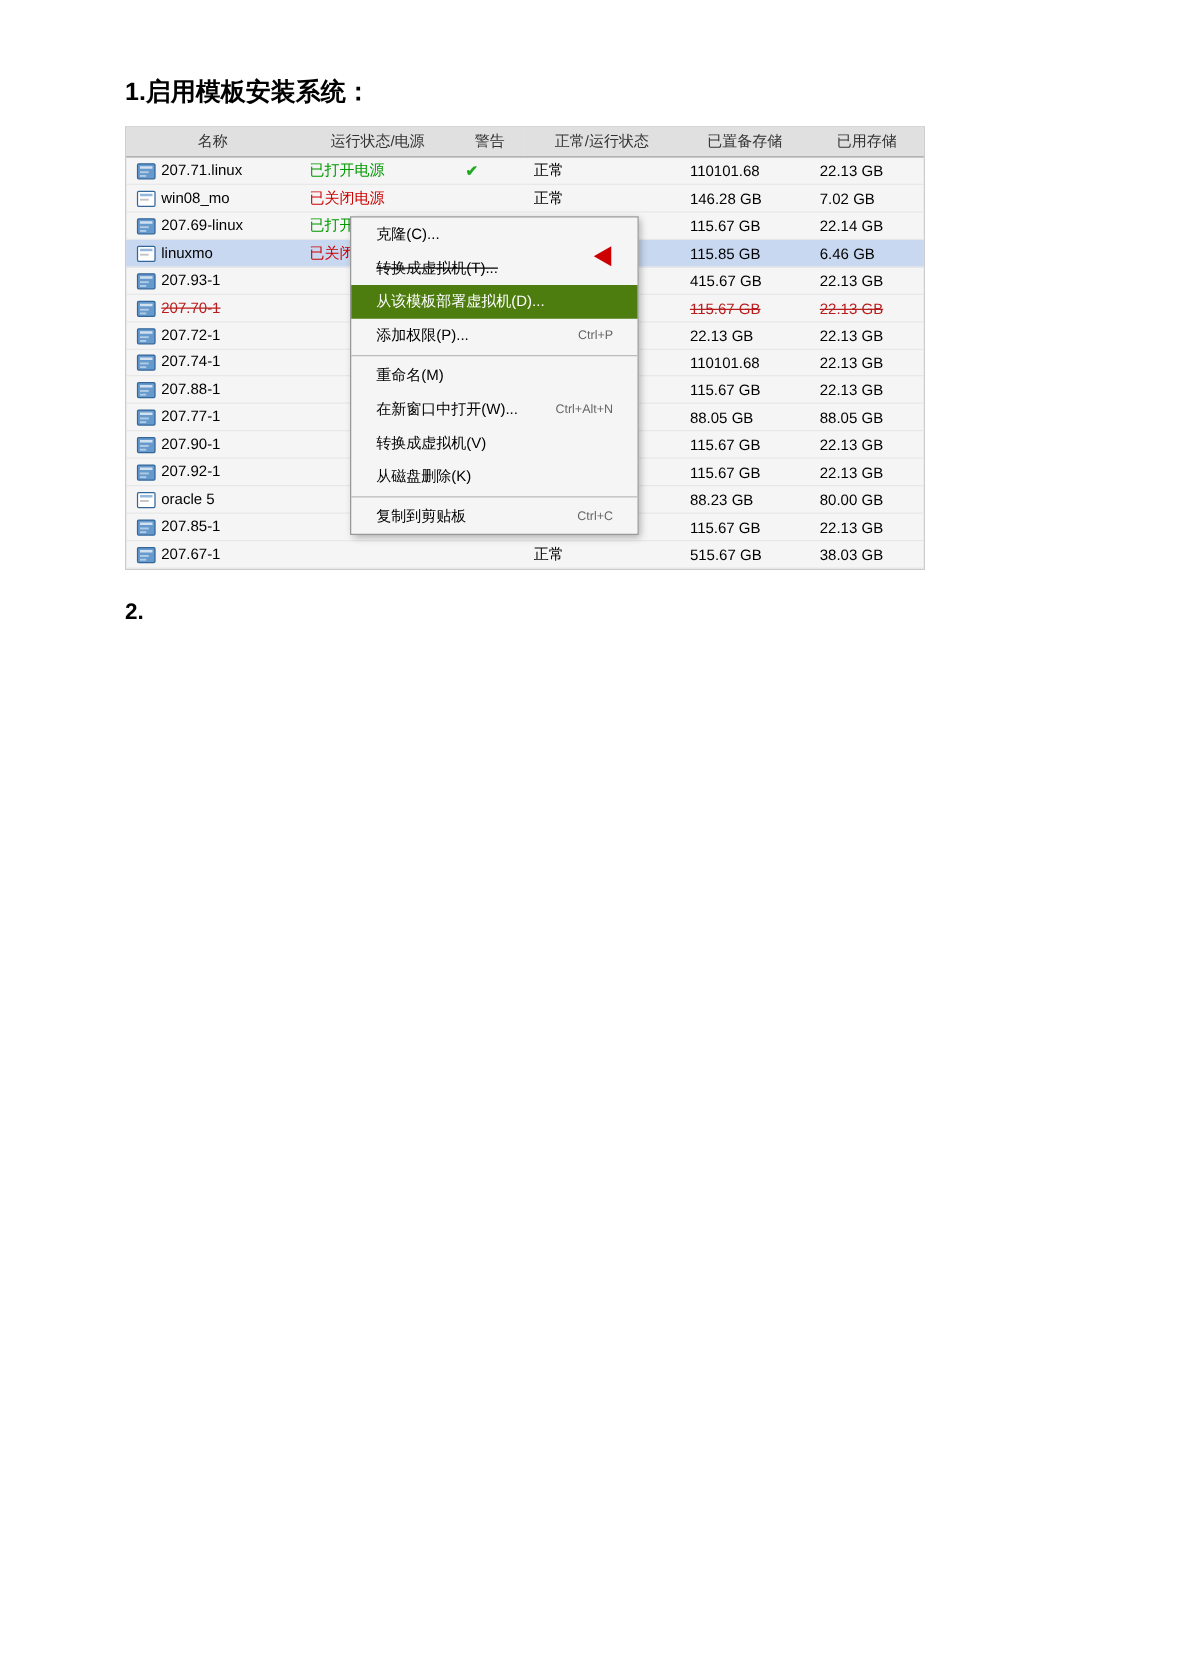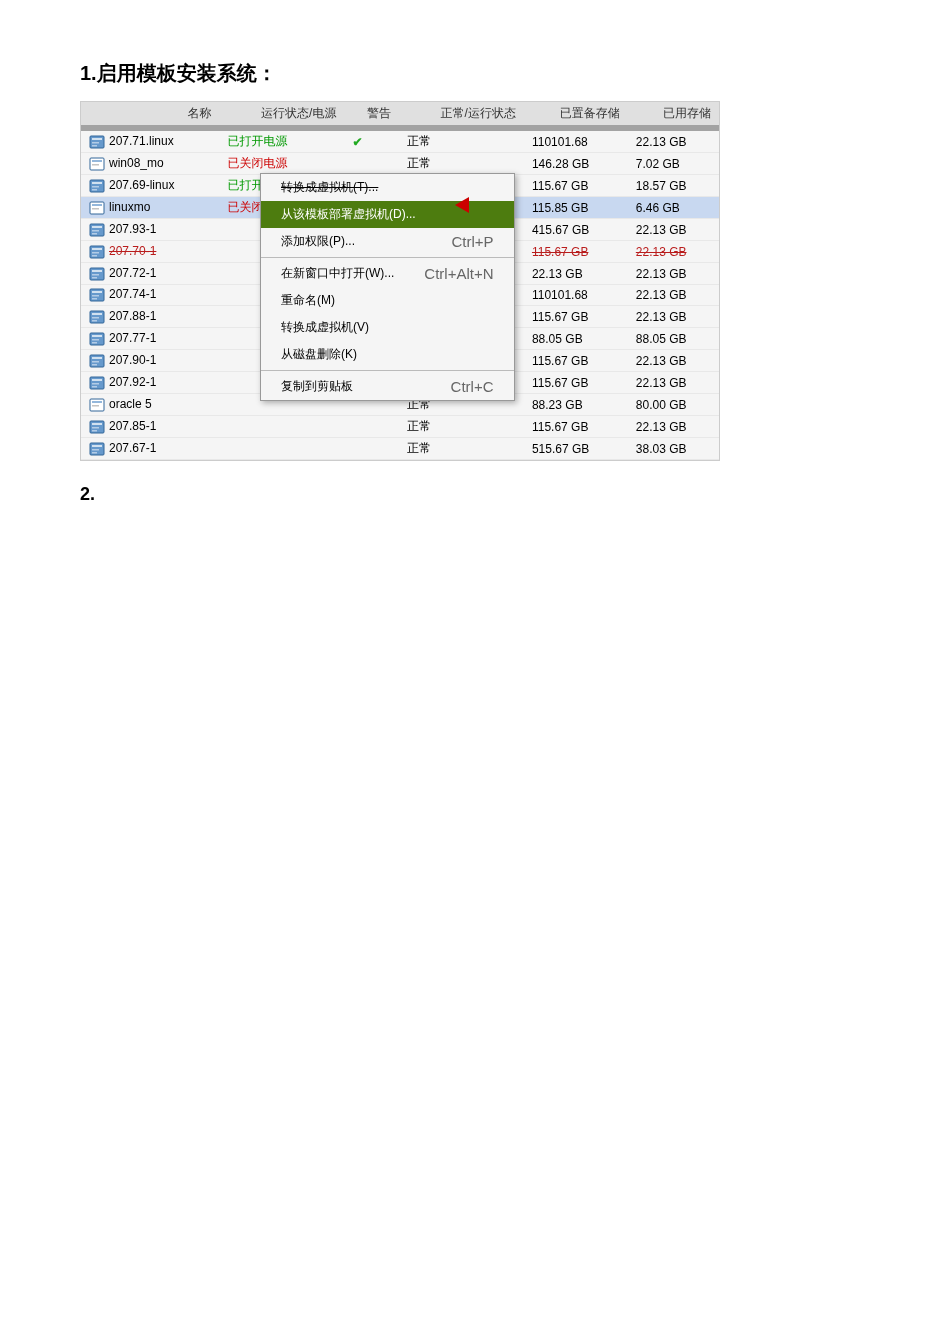--- a/index.html
+++ b/index.html
@@ -5,21 +5,21 @@
     * { margin: 0; padding: 0; box-sizing: border-box; }
     body {
       width: 945px;
       min-height: 1337px;
       background: #fff;
       font-family: "Microsoft YaHei", SimSun, Arial, sans-serif;
       font-size: 13px;
       color: #000;
     }
     .page-container {
-      padding: 60px 80px 60px 80px;
+      padding: 60px 80px 60px 100px;
     }
     .section-title {
       font-size: 20px;
       font-weight: bold;
       margin-bottom: 14px;
       color: #000;
     }
     .section-number {
       margin-top: 24px;
       font-size: 18px;
@@ -37,22 +37,22 @@
     .vm-table {
       width: 100%;
       border-collapse: collapse;
       font-size: 12px;
     }
     .vm-table thead tr {
       background: #e0e0e0;
     }
     .vm-table th {
       padding: 3px 8px;
-      text-align: right;
-      border-bottom: 6px solid #a3a3a3;
+      text-align: center;
+      border-bottom: 1px solid #a3a3a3;
       font-weight: normal;
       color: #333;
       white-space: nowrap;
     }
     .vm-table td {
       padding: 2px 8px;
       white-space: nowrap;
       border-bottom: 1px solid #e8e8e8;
     }
     .vm-table tr.selected {
@@ -87,21 +87,21 @@
       background: #4d7c0f;
       color: #fff;
     }
     .context-menu-separator {
       border-top: 1px solid #bbb;
       margin: 2px 0;
     }
     .shortcut {
       margin-left: 30px;
       color: #666;
-      font-size: 15px;
+      font-size: 10px;
     }
 
     
     .callout-box {
       position: absolute;
       background: #fff;
       border: 2px solid #cc0000;
       padding: 4px 10px;
       font-size: 13px;
       font-weight: bold;
@@ -174,21 +174,21 @@
               <td><span style="display: inline-block; width: 16px; height: 16px; vertical-align: middle; margin-right: 4px;"><svg width="16" height="16" viewBox="0 0 16 16">
                     <rect x="1" y="2" width="14" height="12" rx="1" fill="#6699cc" stroke="#336699" stroke-width="1"></rect>
                     <rect x="3" y="4" width="10" height="2" fill="#fff" opacity="0.7"></rect>
                     <rect x="3" y="8" width="7" height="1.5" fill="#fff" opacity="0.5"></rect>
                     <rect x="3" y="11" width="5" height="1.5" fill="#fff" opacity="0.5"></rect>
                   </svg></span><span>207.69-linux</span></td>
               <td><span style="color:#090;">已打开电源</span></td>
               <td><span style="color:#2a2;font-weight:bold;">✔</span></td>
               <td>正常</td>
               <td>115.67 GB</td>
-              <td>18.57 GB</td>
+              <td>22.14 GB</td>
             </tr>
             <tr class="selected">
               <td><span style="display: inline-block; width: 16px; height: 16px; vertical-align: middle; margin-right: 4px;"><svg width="16" height="16" viewBox="0 0 16 16">
                     <rect x="1" y="2" width="14" height="12" rx="1" fill="#fff" stroke="#336699" stroke-width="1"></rect>
                     <rect x="3" y="4" width="10" height="2" fill="#6699cc" opacity="0.7"></rect>
                     <rect x="3" y="8" width="7" height="1.5" fill="#aaa" opacity="0.7"></rect>
                   </svg></span><span>linuxmo</span></td>
               <td><span style="color:#c00;">已关闭电源</span></td>
               <td><span style="color:#2a2;font-weight:bold;">✔</span></td>
               <td>正常</td>
@@ -336,39 +336,42 @@
               <td>正常</td>
               <td>515.67 GB</td>
               <td>38.03 GB</td>
             </tr>
           </tbody>
       </table>
     </div>
 
     
     <div class="context-menu" id="context-menu">
+    <div class="context-menu-item">
+          <span>克隆(C)...</span>
+        </div>
         <div class="context-menu-item" style="text-decoration: line-through;">
           <span>转换成虚拟机(T)...</span>
         </div>
         <div class="context-menu-item active">
           <span>从该模板部署虚拟机(D)...</span>
         </div>
         <div class="context-menu-item">
           <span>添加权限(P)...</span>
           <span class="shortcut">Ctrl+P</span>
         </div>
         <div class="context-menu-separator"></div>
         <div class="context-menu-item">
+          <span>重命名(M)</span>
+        </div>
+        <div class="context-menu-item">
           <span>在新窗口中打开(W)...</span>
           <span class="shortcut">Ctrl+Alt+N</span>
         </div>
         <div class="context-menu-item">
-          <span>重命名(M)</span>
-        </div>
-        <div class="context-menu-item">
           <span>转换成虚拟机(V)</span>
         </div>
         <div class="context-menu-item">
           <span>从磁盘删除(K)</span>
         </div>
         <div class="context-menu-separator"></div>
         <div class="context-menu-item">
           <span>复制到剪贴板</span>
           <span class="shortcut">Ctrl+C</span>
         </div>

